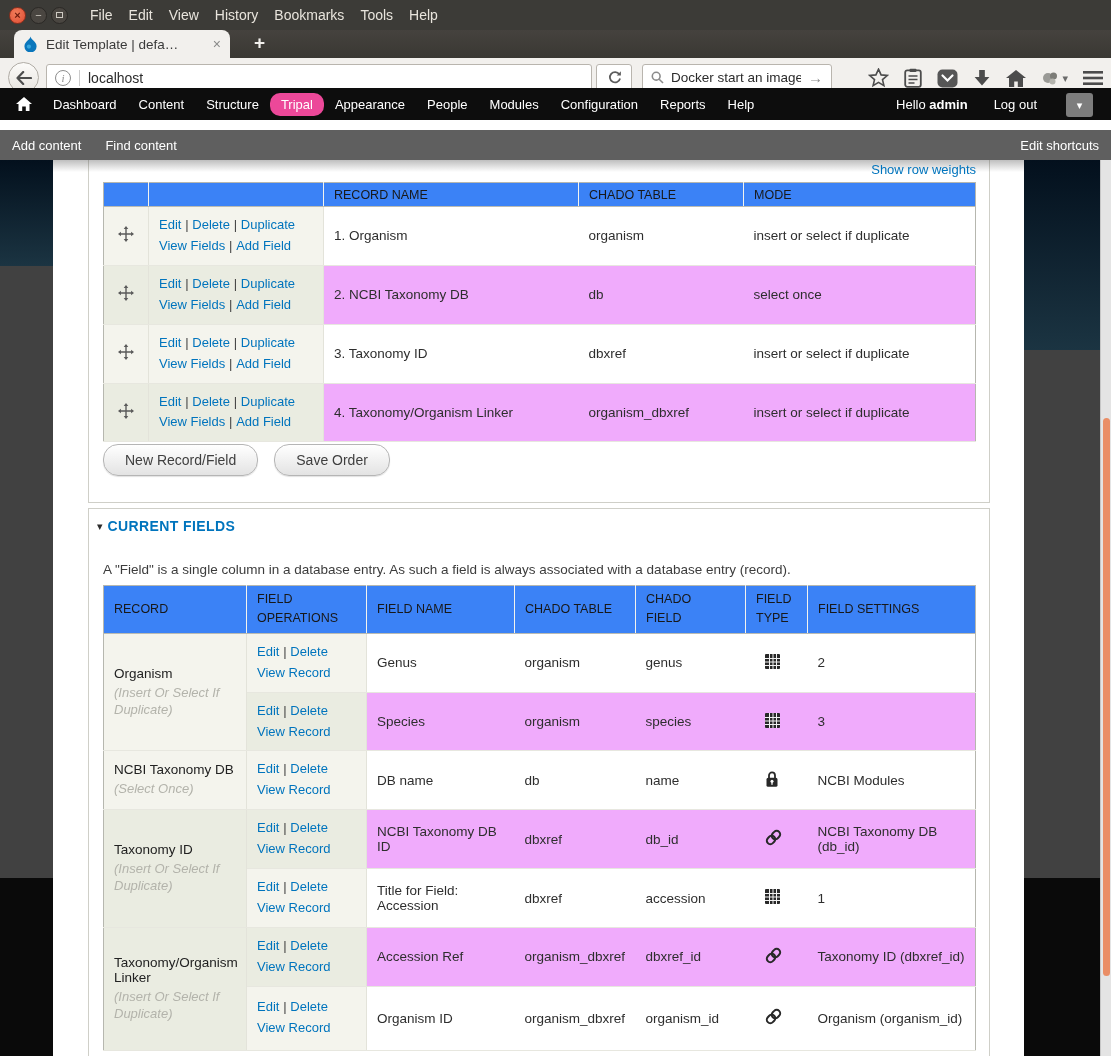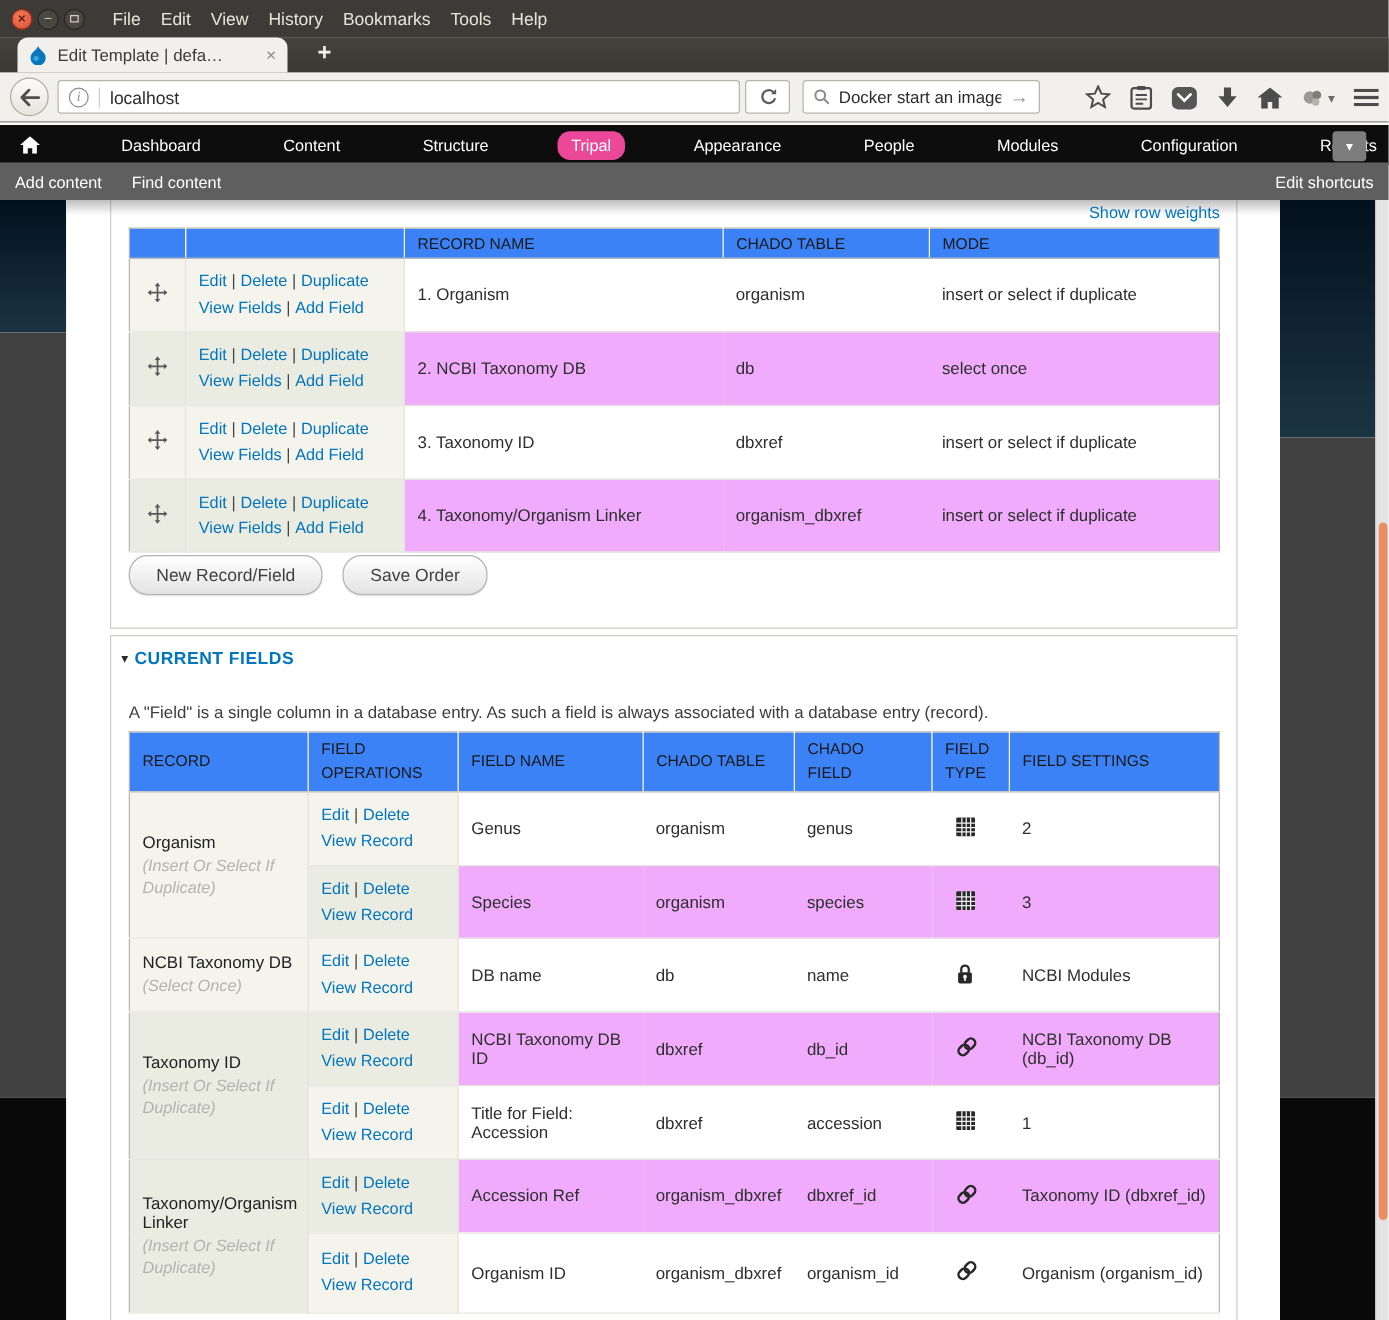--- a/index.html
+++ b/index.html
@@ -33,21 +33,21 @@
   .reloadbox { position:absolute; left:596px; top:6px; width:36px; height:27px; background:#fff; border:1px solid #b9b5ae; border-radius:3px; display:flex; align-items:center; justify-content:center; }
   .searchbox { position:absolute; left:642px; top:6px; width:190px; height:27px; background:#fff; border:1px solid #b9b5ae; border-radius:3px; display:flex; align-items:center; padding:0 8px; gap:7px; }
   .search-value { font-size:13.5px; color:#2b2b2b; flex:1; white-space:nowrap; overflow:hidden; }
   .search-go { color:#8a8a8a; font-size:15px; }
   .nav-icons { position:absolute; right:6px; top:58px; height:40px; display:flex; align-items:center; gap:15px; }
   .nav-icons { top:0; } 
   .caret { color:#6b6b6b; font-size:11px; }
   .info-circle { width:16px; height:16px; border:1px solid #8d8d8d; border-radius:50%; color:#8d8d8d; font-size:11px; display:flex; align-items:center; justify-content:center; font-family:"Liberation Serif", serif; font-style:italic; flex:none; }
 
   
-  .admintb { position:absolute; left:0; top:100px; width:1111px; height:32px; background:#0d0d0d; display:flex; align-items:center; color:#fff; font-size:13px; padding:0 10px;gap:44px; }
+  .admintb { position:absolute; left:0; top:88px; width:1111px; height:32px; background:#0d0d0d; display:flex; align-items:center; color:#fff; font-size:13px; padding:0 10px; }
   .admintb .home { margin:0 10px 0 6px; display:flex; }
   .admintb .item { padding:0 11px; cursor:default; }
   .admintb .item.active { background:#ec4899; border-radius:10px; padding:4px 11px; }
   .admintb .right { margin-left:auto; display:flex; align-items:center; gap:26px; padding-right:64px; }
   .admintb b { font-weight:bold; }
   .tb-caret-btn { position:absolute; right:18px; top:5px; width:27px; height:24px; background:#7d7d7d; border-radius:3px; display:flex; align-items:center; justify-content:center; color:#fff; font-size:11px; }
 
   
   .shortcutbar { position:absolute; left:0; top:130px; width:1111px; height:30px; background:#5f5f5f; display:flex; align-items:center; color:#fff; font-size:13px; padding:0 12px; gap:24px; }
   .shortcutbar .right { margin-left:auto; }

